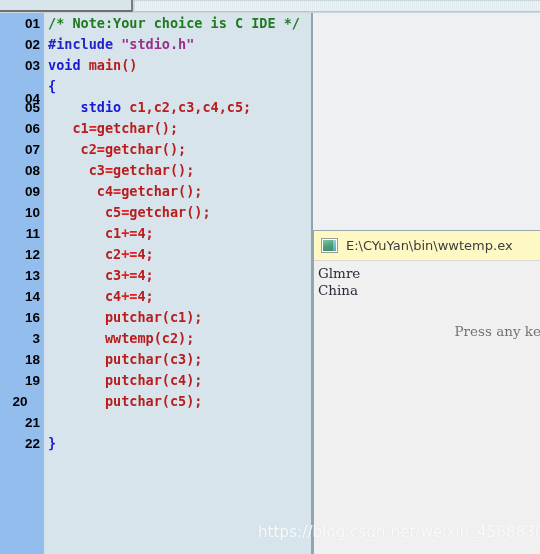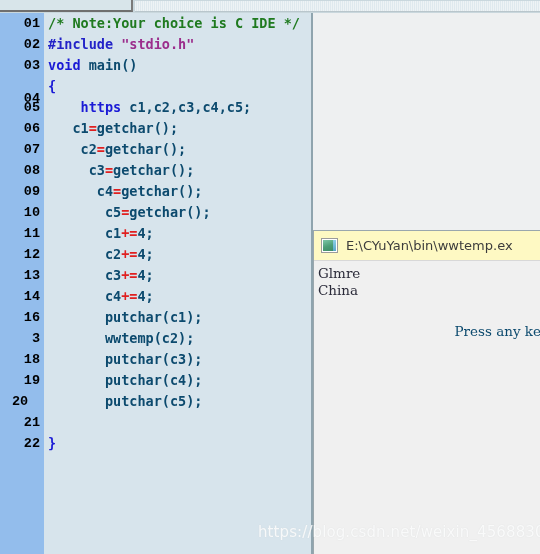--- a/index.html
+++ b/index.html
@@ -84,21 +84,21 @@
     font-family: "DejaVu Sans Mono", monospace;
     font-size: 13.5px;
     font-weight: bold;
   }
   .ln {
     position: absolute;
     left: 0;
     width: 40px;
     text-align: right;
     color: #000000;
-    font-family: Liberation Mono, monospace;
+    font-family: Liberation Sans, sans-serif;
     font-size: 13.5px;
     font-weight: bold;
     line-height: 21px;
   }
   .src {
     position: absolute;
     left: 48px;
     white-space: pre;
     font-family: "DejaVu Sans Mono", monospace;
     font-size: 13.5px;
@@ -107,21 +107,21 @@
     color: #000000;
   }
 
   
   .tok-comment  { color: #1f7a1f; }
   .tok-pre      { color: #2323c8; }
   .tok-string   { color: #9b2d8c; }
   .tok-keyword  { color: #1a1ad6; }
   .tok-brace    { color: #1a1ad6; }
   .tok-op       { color: #e02020; }
-  .tok-plain    { color: #0c4a6e; }
+  .tok-plain    { color: #b91c1c; }
 
   
   .console-win {
     position: absolute;
     left: 313px; top: 230px;
     width: 227px;
     height: 324px;
     background: #f0f0f0;
     border-top: 1px solid #9aa7ad;
     border-left: 1px solid #9aa7ad;
@@ -179,21 +179,21 @@
     white-space: pre;
   }
   .console-prompt {
     position: absolute;
     left: 0; top: 62px;
     width: 227px;
     text-align: right;
     padding-right: 0px;
     font-family: "DejaVu Serif", serif;
     font-size: 13.5px;
-    color: #0c4a6e;
+    color: #737373;
     white-space: pre;
   }
 
   
   .watermark {
     position: absolute;
     left: 258px;
     top: 523px;
     font-family: "DejaVu Sans", sans-serif;
     font-size: 15px;
@@ -214,21 +214,21 @@
     <div class="toolbar-strip"></div>
   </div>
 
   <div class="editor">
     <div class="gutter"></div>
     <div class="code-area" id="code-area">
         <div class="code-line"><span class="ln" style="left: -44px;">01</span><span class="src" style="left: 4px;"><span class="tok-comment">/* Note:Your choice is C IDE */</span></span></div>
         <div class="code-line"><span class="ln" style="left: -44px;">02</span><span class="src" style="left: 4px;"><span class="tok-pre">#include </span><span class="tok-string">"stdio.h"</span></span></div>
         <div class="code-line"><span class="ln" style="left: -44px;">03</span><span class="src" style="left: 4px;"><span class="tok-keyword">void </span><span class="tok-plain">main()</span></span></div>
         <div class="code-line"><span class="ln" style="left: -44px; margin-top: 12px;">04</span><span class="src" style="left: 4px;"><span class="tok-brace">{</span></span></div>
-        <div class="code-line"><span class="ln" style="left: -44px;">05</span><span class="src" style="left: 4px;"><span class="tok-plain">    </span><span class="tok-keyword">https </span><span class="tok-plain">c1,c2,c3,c4,c5;</span></span></div>
+        <div class="code-line"><span class="ln" style="left: -44px;">05</span><span class="src" style="left: 4px;"><span class="tok-plain">    </span><span class="tok-keyword">stdio </span><span class="tok-plain">c1,c2,c3,c4,c5;</span></span></div>
         <div class="code-line"><span class="ln" style="left: -44px;">06</span><span class="src" style="left: 4px;"><span class="tok-plain">   c1</span><span class="tok-op">=</span><span class="tok-plain">getchar();</span></span></div>
         <div class="code-line"><span class="ln" style="left: -44px;">07</span><span class="src" style="left: 4px;"><span class="tok-plain">    c2</span><span class="tok-op">=</span><span class="tok-plain">getchar();</span></span></div>
         <div class="code-line"><span class="ln" style="left: -44px;">08</span><span class="src" style="left: 4px;"><span class="tok-plain">     c3</span><span class="tok-op">=</span><span class="tok-plain">getchar();</span></span></div>
         <div class="code-line"><span class="ln" style="left: -44px;">09</span><span class="src" style="left: 4px;"><span class="tok-plain">      c4</span><span class="tok-op">=</span><span class="tok-plain">getchar();</span></span></div>
         <div class="code-line"><span class="ln" style="left: -44px;">10</span><span class="src" style="left: 4px;"><span class="tok-plain">       c5</span><span class="tok-op">=</span><span class="tok-plain">getchar();</span></span></div>
         <div class="code-line"><span class="ln" style="left: -44px;">11</span><span class="src" style="left: 4px;"><span class="tok-plain">       c1</span><span class="tok-op">+=</span><span class="tok-plain">4;</span></span></div>
         <div class="code-line"><span class="ln" style="left: -44px;">12</span><span class="src" style="left: 4px;"><span class="tok-plain">       c2</span><span class="tok-op">+=</span><span class="tok-plain">4;</span></span></div>
         <div class="code-line"><span class="ln" style="left: -44px;">13</span><span class="src" style="left: 4px;"><span class="tok-plain">       c3</span><span class="tok-op">+=</span><span class="tok-plain">4;</span></span></div>
         <div class="code-line"><span class="ln" style="left: -44px;">14</span><span class="src" style="left: 4px;"><span class="tok-plain">       c4</span><span class="tok-op">+=</span><span class="tok-plain">4;</span></span></div>
         <div class="code-line"><span class="ln" style="left: -44px;">16</span><span class="src" style="left: 4px;"><span class="tok-plain">       putchar(c1);</span></span></div>

